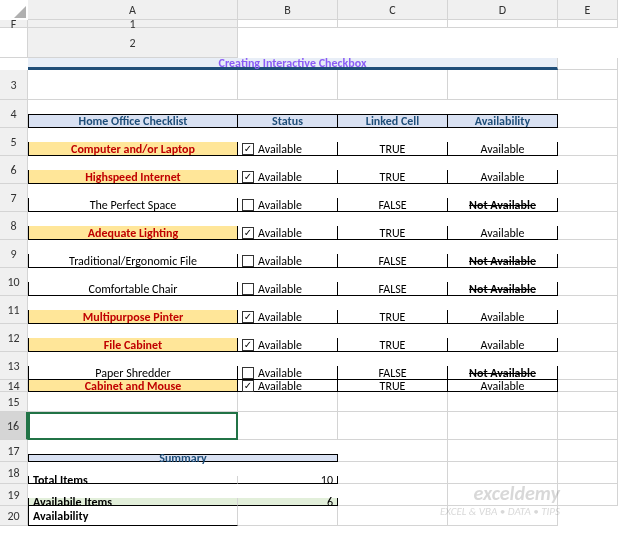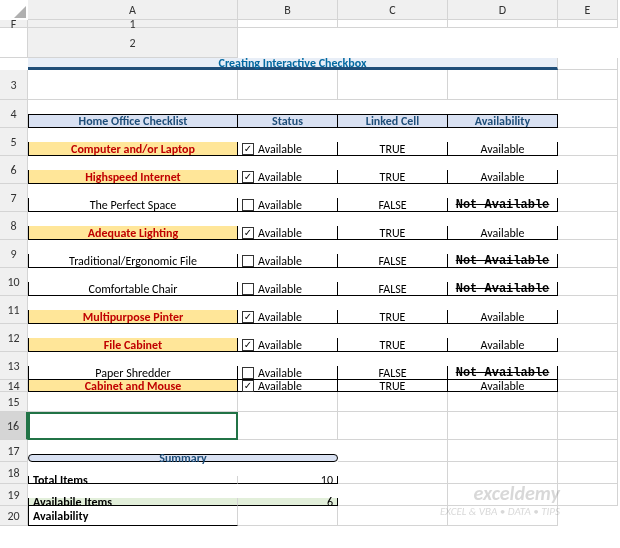--- a/index.html
+++ b/index.html
@@ -44,21 +44,21 @@
     .row-head.sel { background: #d5d5d5 !important; border-right:2px solid #217346;}
     .corner { background:#fff !important; border: none !important;}
     .corner-tri {
       width: 0; height: 0;
       border-left: 12px solid transparent;
       border-bottom: 12px solid #b0b0b0;
       position: absolute; right: 2px; bottom: 2px;
     }
     .title-cell {
       background: #e8eef7 !important;
-      color: #0369a1;
+      color: #8b5cf6;
       font-weight: bold;
       font-size: 17px;
       justify-content: center;
       border-bottom: 3px solid #1f4e79 !important;
     }
     .header-cell {
       background: #d9e1f2 !important;
       color: #1f4e79;
       font-weight: bold;
       justify-content: center;
@@ -67,21 +67,21 @@
     .highlighted {
       background: #ffe699 !important;
       color: #c00000;
       font-weight: bold;
       justify-content: center;
     }
     .normal-item { justify-content: center; }
     .status-cell { justify-content: flex-start; gap: 4px; padding-left: 10px;}
     .linked-cell { justify-content: center; }
     .avail-cell { justify-content: center; }
-    .strike { text-decoration: line-through; font-weight: bold; font-family: Liberation Mono, monospace; }
+    .strike { text-decoration: line-through; font-weight: bold; }
     .data-border-t { border-top: 1.5px solid #000 !important; }
     .data-border-b { border-bottom: 1.5px solid #000 !important; }
     .data-border-l { border-left: 1.5px solid #000 !important; }
     .data-border-r { border-right: 1.5px solid #000 !important; }
     .thin-b { border-bottom: 1px solid #000 !important; margin-top: 14px; }
     .thin-r { border-right: 1px solid #000 !important; }
     .summary-head {
       background: #d9e1f2 !important;
       color: #1f4e79;
       font-weight: bold;
@@ -244,21 +244,21 @@
     <div></div>
     <div></div>
     <div></div>
     <div class="row-head sel">16</div>
     <div class="selected-cell"></div>
     <div></div>
     <div></div>
     <div></div>
     <div></div>
     <div class="row-head">17</div>
-    <div class="summary-head data-border-t data-border-l data-border-r thin-b" style="grid-column: 2 / span 2; border-radius: 11px;">Summary</div>
+    <div class="summary-head data-border-t data-border-l data-border-r thin-b" style="grid-column: 2 / span 2;">Summary</div>
     <div></div>
     <div></div>
     <div></div>
     <div class="row-head">18</div>
     <div class="sum-label data-border-l thin-b">Total Items</div>
     <div class="sum-val data-border-r thin-b">10</div>
     <div></div>
     <div></div>
     <div></div>
     <div class="row-head">19</div>

